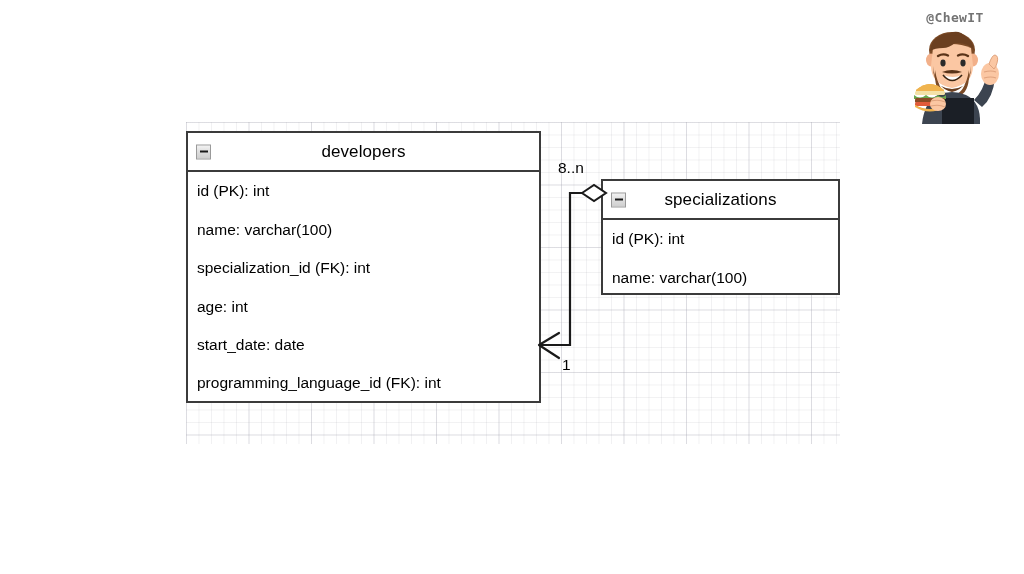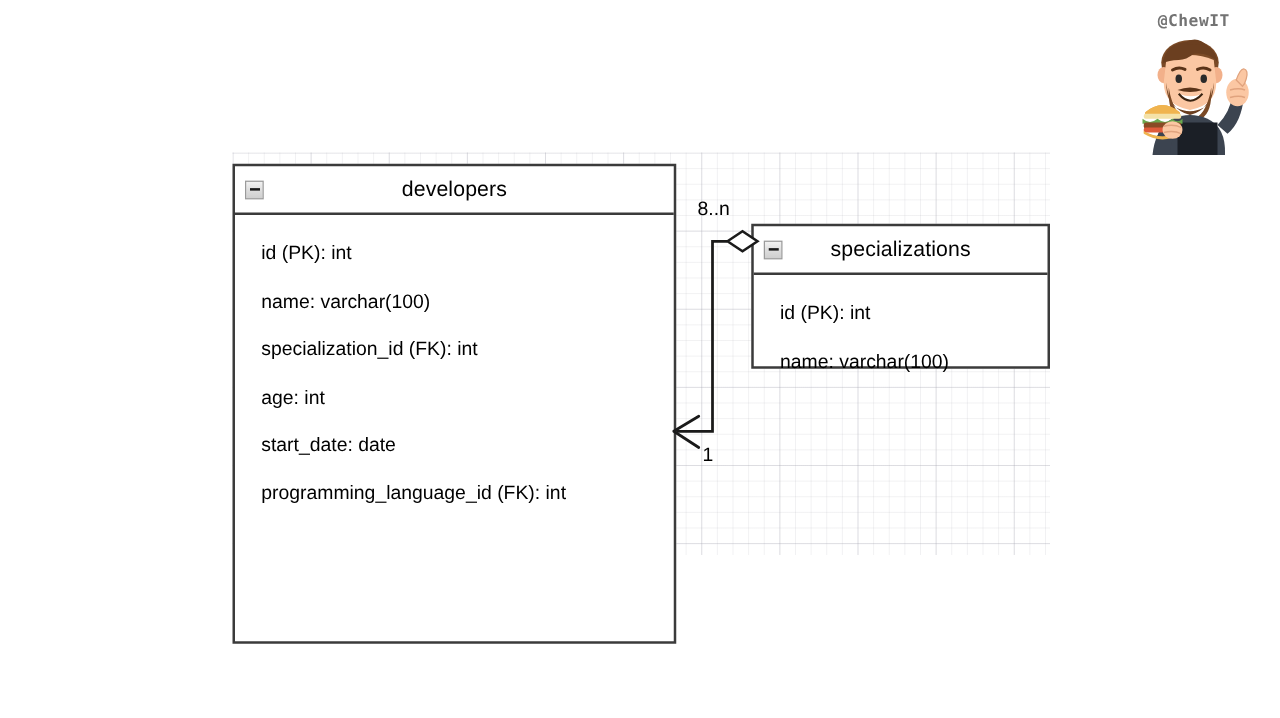--- a/index.html
+++ b/index.html
@@ -72,40 +72,40 @@
     align-items: center;
     justify-content: center;
   }
   .collapse-icon i {
     display: block;
     width: 8px;
     height: 2px;
     background: #1a1a1a;
   }
   .attr-list {
-    padding: 12px;
+    padding: 0;
     margin: 0;
     list-style: none;
   }
   .attr {
     font-size: 15.5px;
     line-height: 1;
     padding: 0 0 0 9px;
     height: 38.4px;
     display: flex;
     align-items: center;
     white-space: nowrap;
   }
 
   
   #entity-developers {
     left: 186px;
     top: 131px;
     width: 355px;
-    height: 384px;
+    height: 272px;
   }
   #entity-specializations {
     left: 601px;
     top: 131px;
     width: 239px;
     height: 116px;
     margin-top: 48px;
   }
 
   

